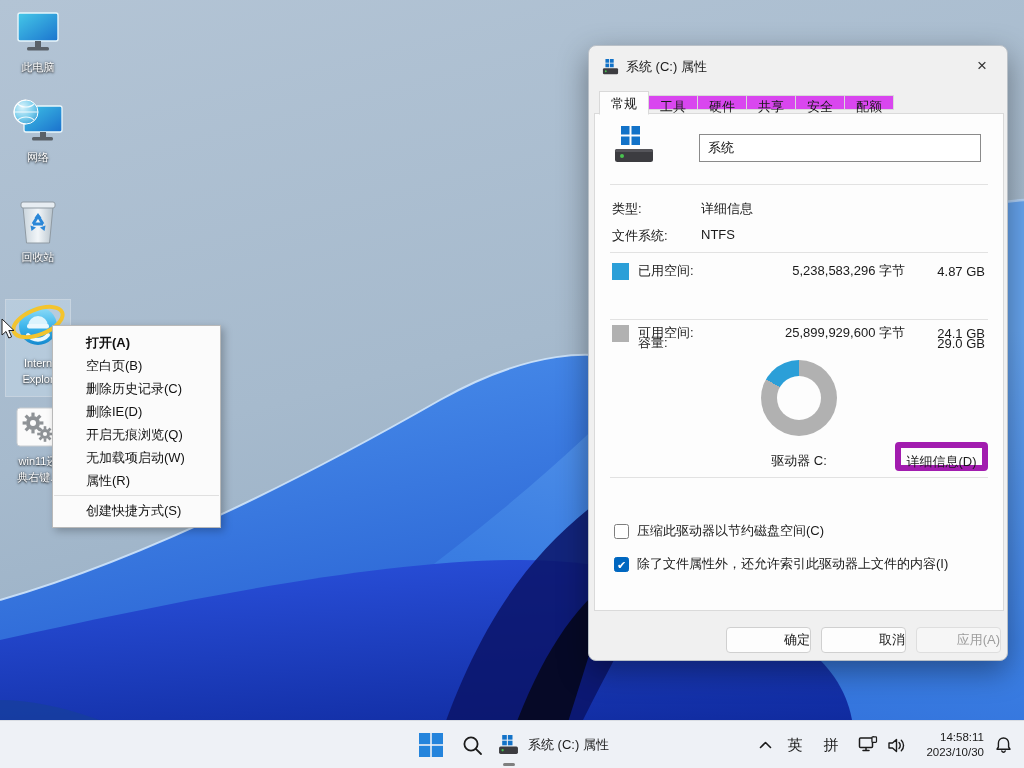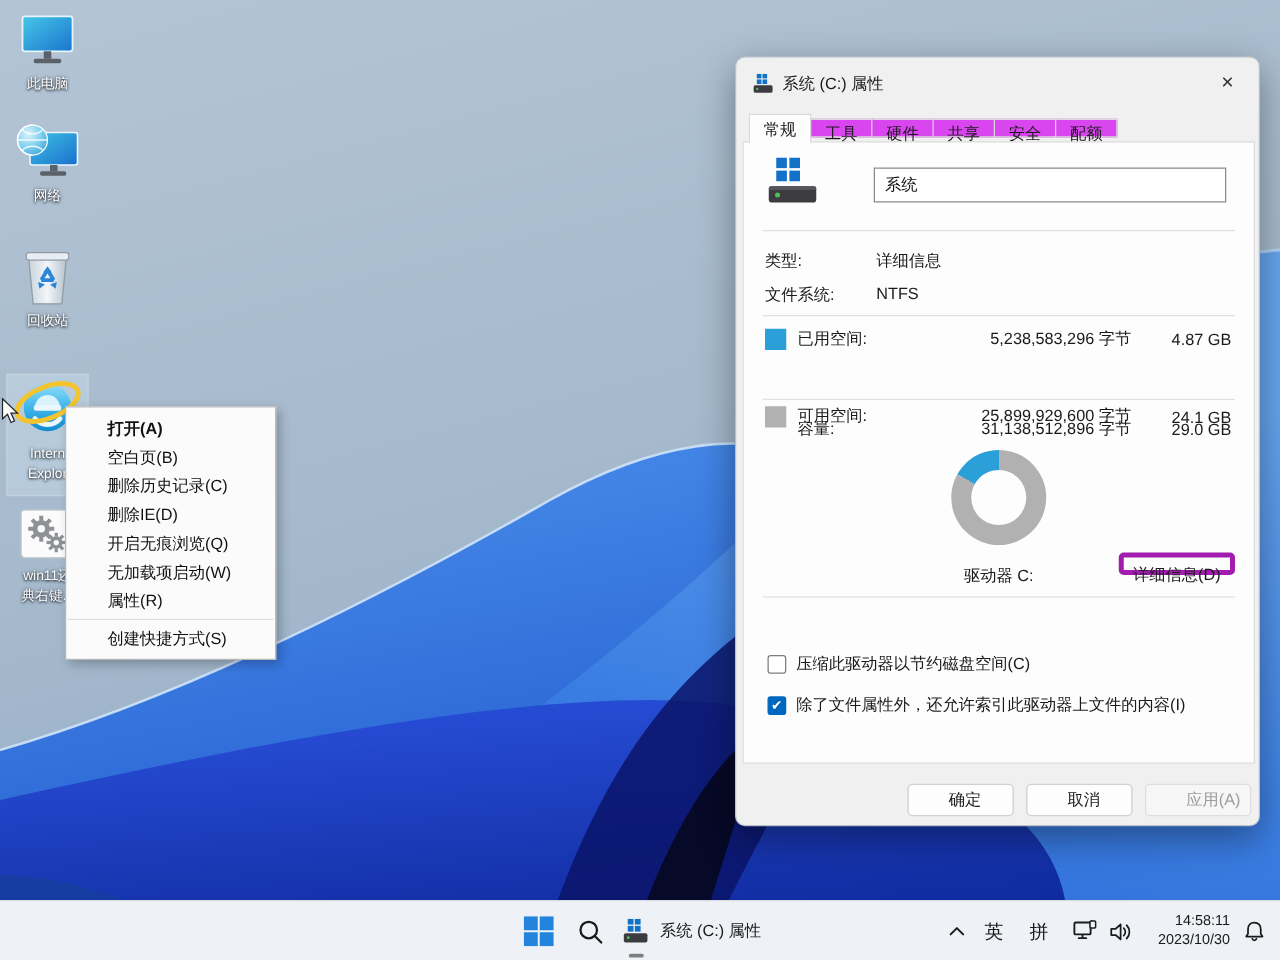--- a/index.html
+++ b/index.html
@@ -63,33 +63,33 @@
   .sw.hidden-sw { background:transparent !important; }
   .srow .lbl { flex:1; margin-left:9px; }
   .srow .bytes { width:178px; text-align:right; white-space:nowrap; }
   .srow .size { width:80px; text-align:right; white-space:nowrap; }
 
   .donut { position:absolute; left:166px; top:246px; width:76px; height:76px; border-radius:50%; }
   .donut::after { content:""; position:absolute; left:16px; top:16px; width:44px; height:44px;
                   border-radius:50%; background:#fdfdfd; }
   .drive-caption { position:absolute; left:0; width:408px; top:338px; text-align:center;
                    font-size:13px; color:#1a1a1a; }
-  .details-btn { position:absolute; left:300px; top:328px; width:93px; height:18px;
-                 background:#fdfdfd; border:4px solid #a21caf; border-radius:4px;
+  .details-btn { position:absolute; left:300px; top:328px; width:93px; height:29px;
+                 background:#fdfdfd; border:6px solid #a21caf; border-radius:4px;
                  font-size:13px; color:#1a1a1a; text-align:center; line-height:27px; }
 
   .cbrow { position:absolute; left:19px; display:flex; align-items:center; font-size:13px; color:#1a1a1a; }
   .cbox { width:15px; height:15px; margin-right:8px; border:1px solid #7e7e7e; border-radius:2.5px;
           background:#fff; flex:0 0 15px; }
   .cbox.checked { background:#0067c0; border-color:#0067c0; color:#fff; font-size:11px;
                   line-height:14px; text-align:center; }
 
   .btnrow { position:absolute; left:0; right:0; top:581px; height:26px; }
   .dlg-btn { position:absolute; width:85px; height:26px; background:#fdfdfd; border:1px solid #d0d0d0;
-             border-radius:4px; font-size:13px; color:#1a1a1a; text-align:left; line-height:24px;padding-left:32px; }
+             border-radius:4px; font-size:13px; color:#1a1a1a; text-align:right; line-height:24px;padding-left:32px; }
   .dlg-btn.ok { left:137px; } .dlg-btn.cancel { left:232px; }
   .dlg-btn.apply { left:327px; color:#9d9d9d; background:#f6f6f6; border-color:#dedede; }
 
   
   .taskbar { position:absolute; left:0; top:720px; width:1024px; height:48px;
              background:#eef1f6; border-top:1px solid #d9dde3; z-index:40; }
   .tb-item { position:absolute; top:0; height:48px; display:flex; align-items:center; justify-content:center; }
   .tb-app { display:flex; align-items:center; gap:9px; position:relative; height:48px; }
   .tb-app .app-lbl { font-size:13px; color:#1b1b1b; white-space:nowrap; }
   .app-indicator { position:absolute; left:5px; bottom:3px; width:12px; height:3px;
@@ -353,21 +353,20 @@
       <span class="lbl">可用空间:</span>
       <span class="bytes">25,899,929,600 字节</span>
       <span class="size">24.1 GB</span>
     </div>
 
     <div class="sep" style="top:205px;"></div>
 
     <div class="srow" style="top:220px;">
       <span class="sw hidden-sw"></span>
       <span class="lbl">容量:</span>
-      <span class="bytes">31,138,512,896 字节</span>
       <span class="size">29.0 GB</span>
     </div>
 
     <div class="donut" style="background: conic-gradient(from -60.48deg, rgb(43, 159, 216) 0deg, rgb(43, 159, 216) 60.48deg, rgb(177, 177, 177) 60.48deg, rgb(177, 177, 177) 360deg);"></div>
     <div class="drive-caption">驱动器 C:</div>
     <div class="details-btn">详细信息(D)</div>
 
     <div class="sep" style="top:363px;"></div>
 
     <div class="cbrow" style="top:408px;">

